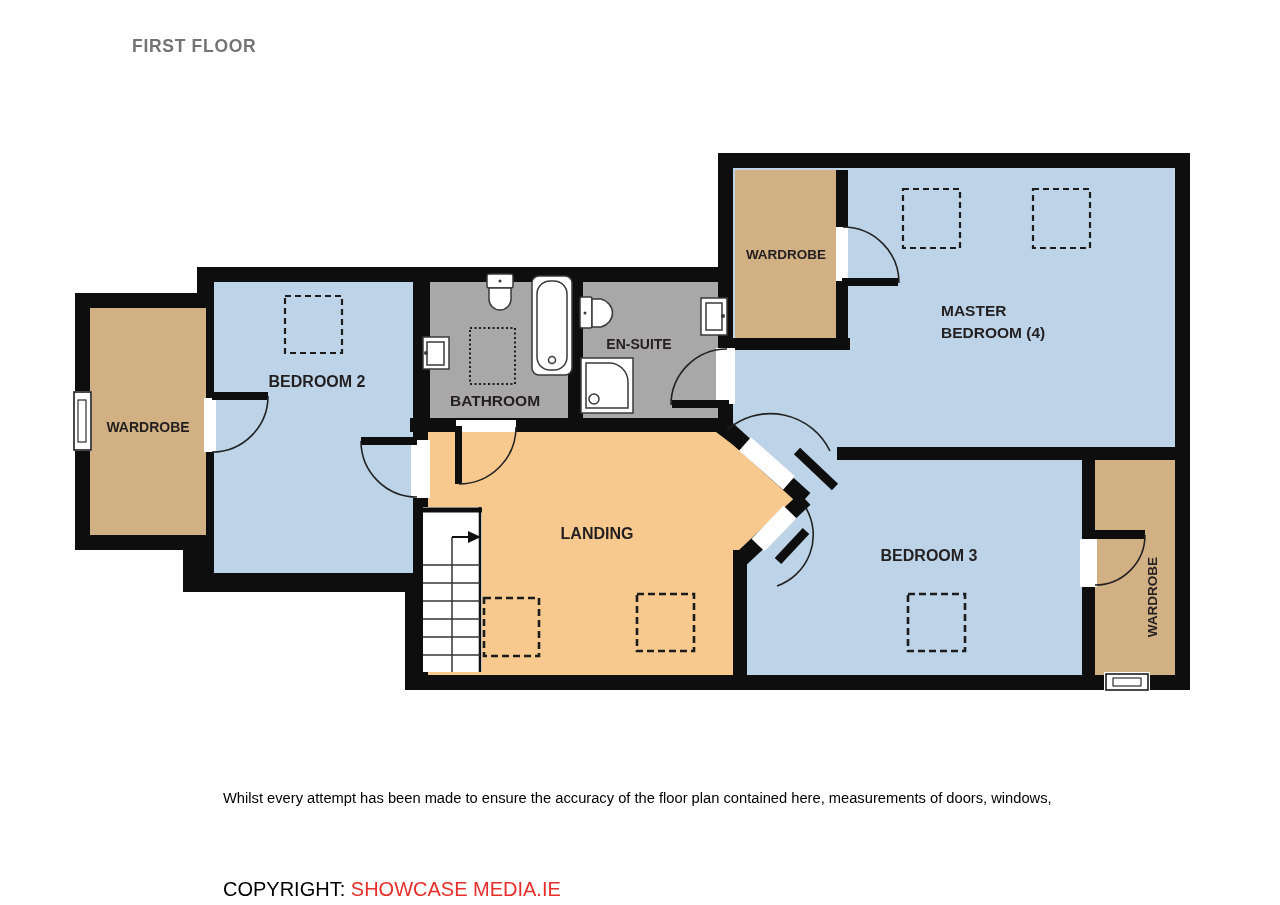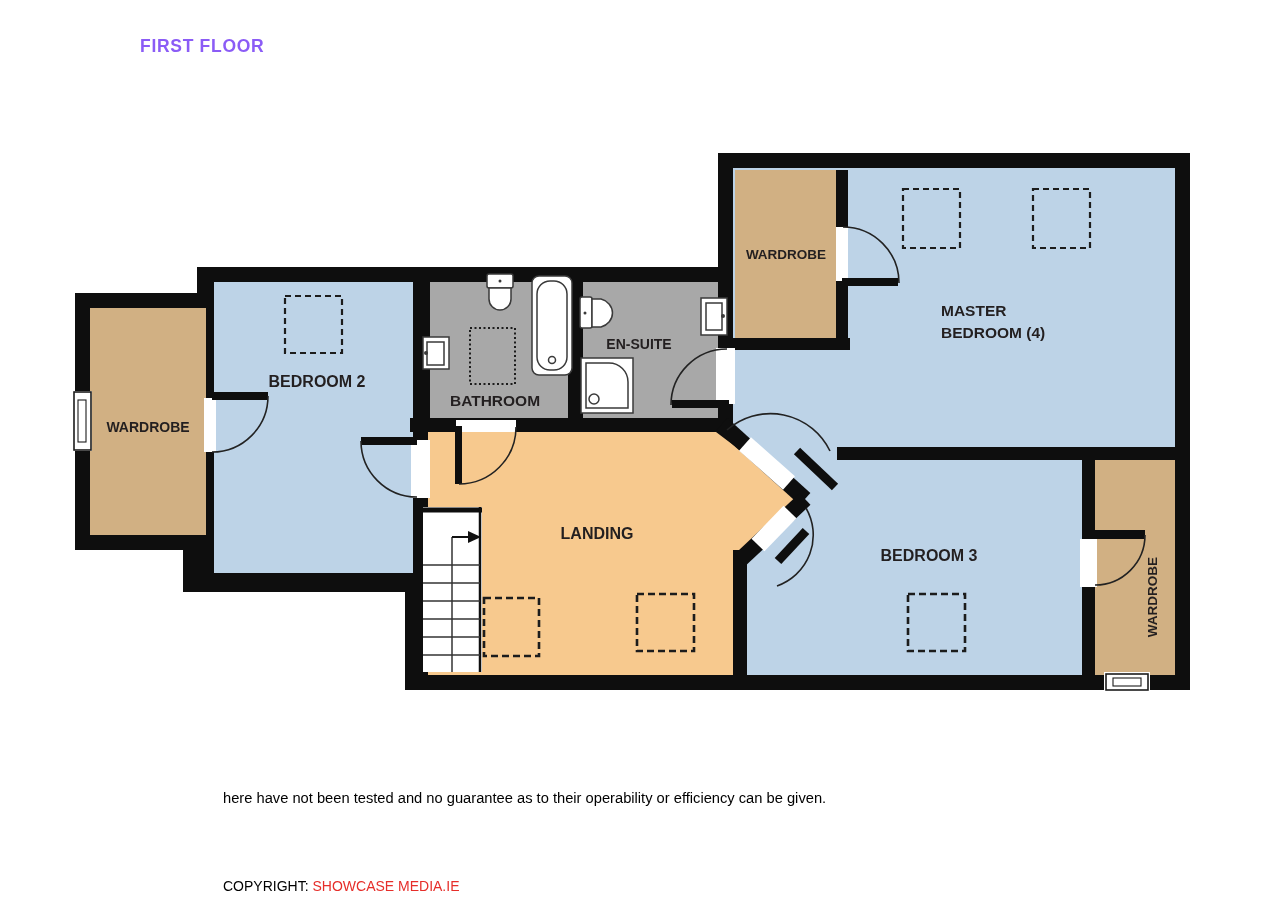--- a/index.html
+++ b/index.html
@@ -1,25 +1,25 @@
 <!DOCTYPE html>
 <html><head>
 <meta charset="utf-8">
 <style>
   html,body{margin:0;padding:0;background:#ffffff;}
   body{width:1280px;height:905px;position:relative;overflow:hidden;
        font-family:"Liberation Sans",sans-serif;}
   #title{position:absolute;left:132px;top:36px;font-size:17.5px;font-weight:600;
-         letter-spacing:.04em;color:#8b5cf6;margin-left:8px;}
+         letter-spacing:.04em;color:#737373;}
   #plan{position:absolute;left:0;top:0;width:1280px;height:905px;}
   svg text{font-family:"Liberation Sans",sans-serif;font-weight:600;fill:#231f20;}
   #disclaimer{position:absolute;left:223px;top:789px;font-size:14.7px;line-height:18.7px;
               color:#000;width:860px;}
   #disclaimer div{white-space:nowrap;}
-  #copyright{position:absolute;left:223px;top:878px;font-size:14px;color:#000;}
+  #copyright{position:absolute;left:223px;top:878px;font-size:20px;color:#000;}
   #copyright .co{color:#e62e2a;}
 </style>
 </head>
 <body>
 
 <div id="title">FIRST FLOOR</div>
 
 <div id="plan">
 <svg width="1280" height="905" viewBox="0 0 1280 905" xmlns="http://www.w3.org/2000/svg">
 
@@ -150,18 +150,18 @@
   <text x="786" y="259" font-size="13.5" text-anchor="middle">WARDROBE</text>
   <text x="941" y="316" font-size="15.5" text-anchor="start">MASTER</text>
   <text x="941" y="338" font-size="15.5" text-anchor="start">BEDROOM (4)</text>
   <text x="597" y="539" font-size="16" text-anchor="middle">LANDING</text>
   <text x="929" y="561" font-size="16" text-anchor="middle">BEDROOM 3</text>
   <text transform="translate(1157,597) rotate(-90)" font-size="13.5" text-anchor="middle">WARDROBE</text>
 </svg>
 </div>
 
 <div id="disclaimer">
-  <div>here have not been tested and no guarantee as to their operability or efficiency can be given.</div>
+  <div>Whilst every attempt has been made to ensure the accuracy of the floor plan contained here, measurements of doors, windows,</div>
 </div>
 
 <div id="copyright">
   <span>COPYRIGHT: </span><span class="co">SHOWCASE MEDIA.IE</span>
 </div>
 
 </body></html>

